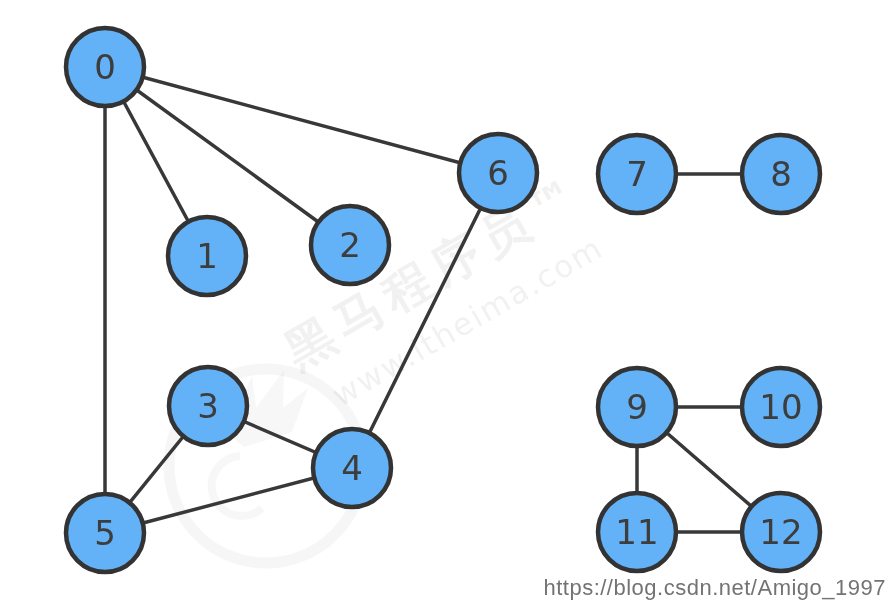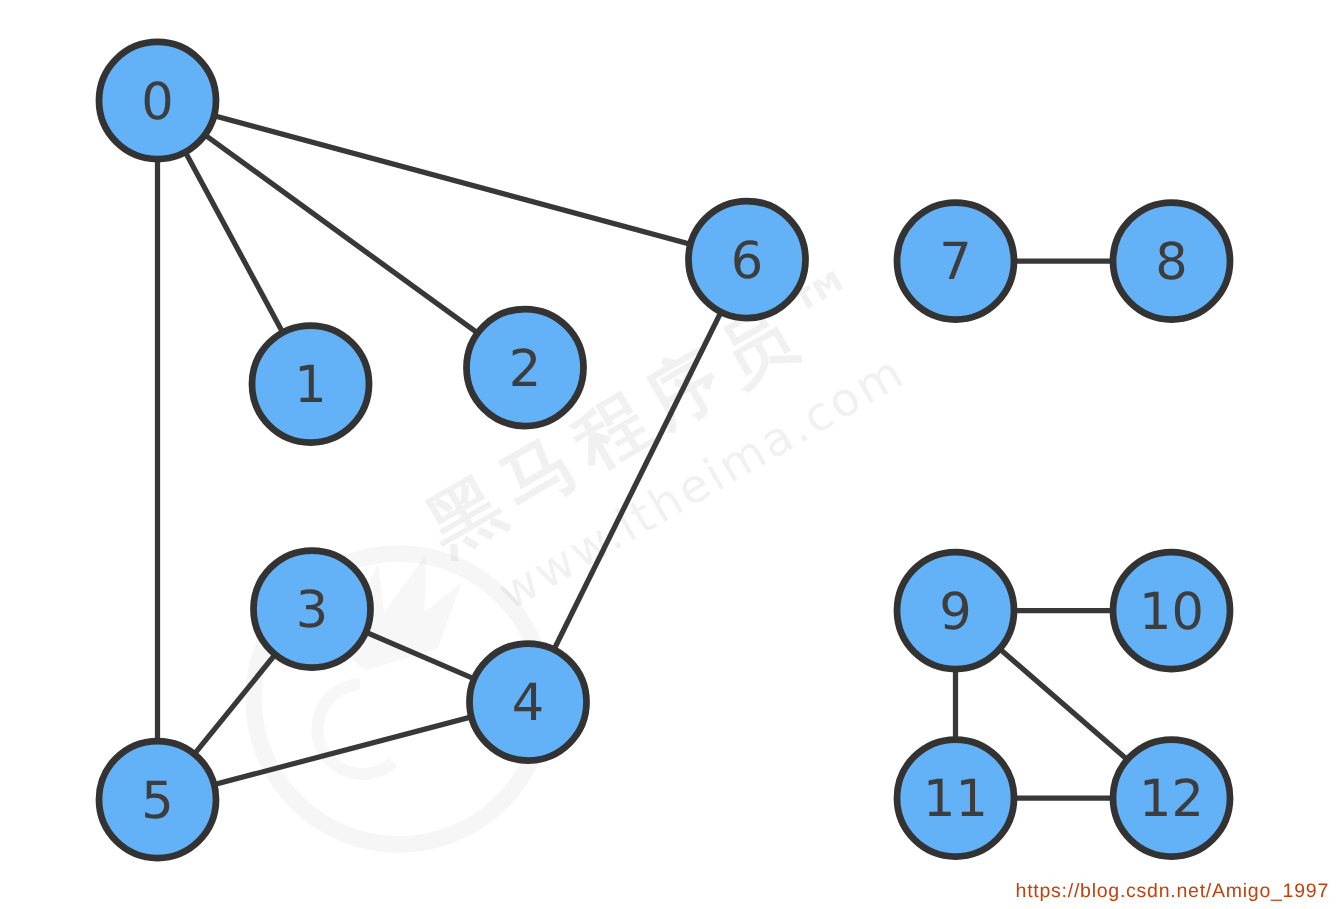--- a/index.html
+++ b/index.html
@@ -18,23 +18,23 @@
   #graph-svg {
     position: absolute;
     top: 0;
     left: 0;
     display: block;
   }
   .url-watermark {
     position: absolute;
     right: 5px;
     bottom: 5px;
-    font-size: 13px;
+    font-size: 22px;
     letter-spacing: 0.5px;
-    color: #c2410c;
+    color: #737373;
     font-family: "Liberation Sans", sans-serif;
     user-select: none;
   }
   .node-label {
     font-family: "DejaVu Sans", sans-serif;
     fill: #3d3d3d;
     font-size: 34px;
     text-anchor: middle;
   }
   .wm-brand {

